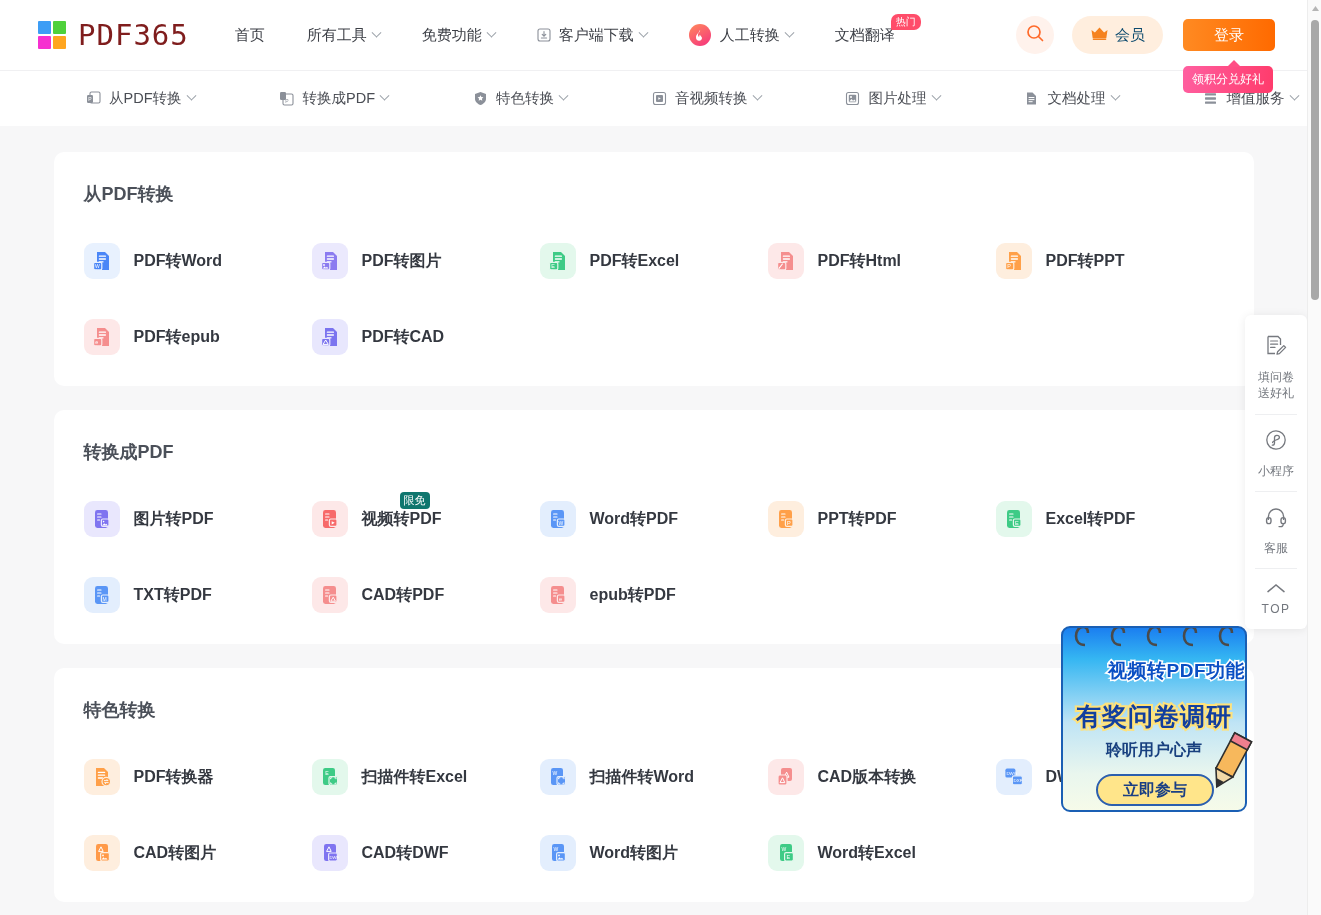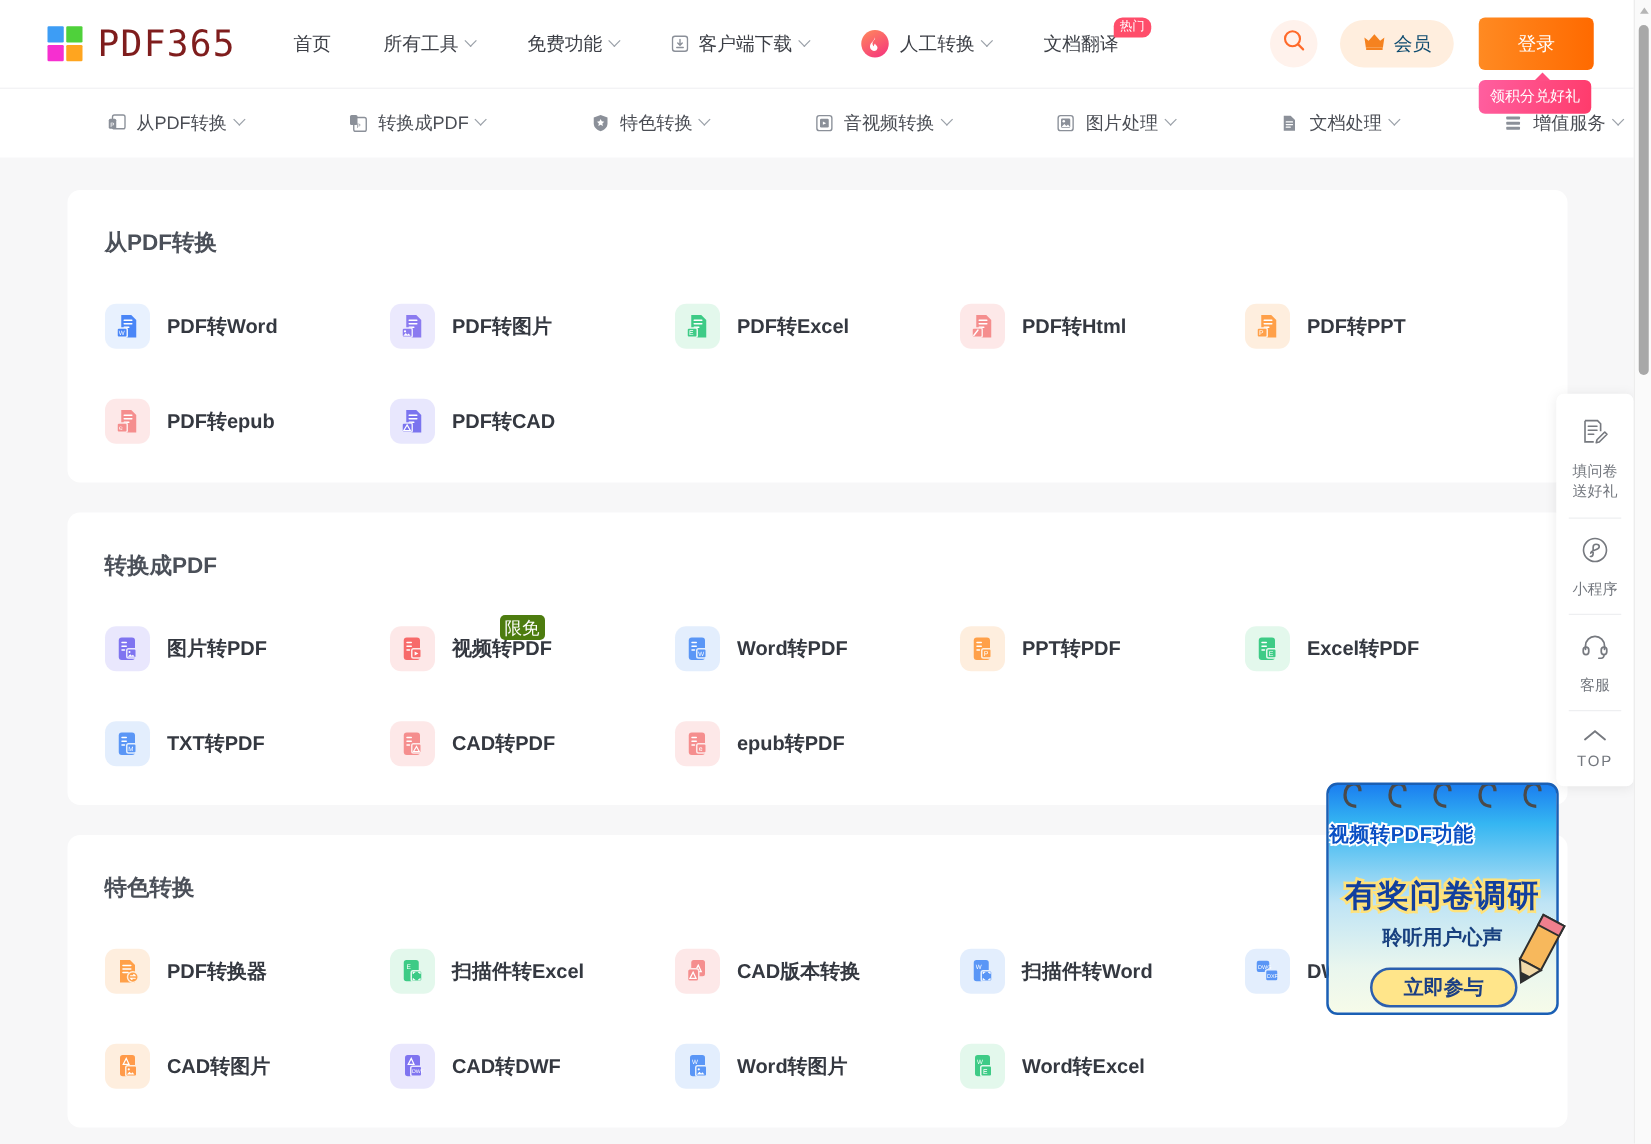--- a/index.html
+++ b/index.html
@@ -78,21 +78,21 @@
   }
   .vip-btn {
     margin-left: 18px;
     height: 38px; padding: 0 18px; border-radius: 19px;
     background: #ffeede; color: #0c4a6e;
     display: flex; align-items: center; gap: 6px;
     font-size: 15px; cursor: pointer;
   }
   .login-btn {
     margin-left: 20px;
-    width: 92px; height: 42px; border-radius: 5px;
+    width: 92px; height: 32px; border-radius: 5px;
     background: linear-gradient(90deg,#ff8a22,#ff6a00);
     color: #fff; font-size: 15px;
     display: flex; align-items: center; justify-content: center;
     cursor: pointer; border: none;
   }
   .tip-bubble {
     position: absolute; top: 50px; right: 2px;
     background: linear-gradient(100deg,#ff5fa0,#ff3b6b);
     color: #fff; font-size: 12px;
     padding: 5px 9px; border-radius: 5px;
@@ -158,22 +158,22 @@
     display: flex; align-items: center; justify-content: center;
     flex: 0 0 36px;
   }
   .tool .lbl {
     margin-left: 14px; font-size: 16px;
     font-weight: bold; color: #343840;
     white-space: nowrap;
   }
   .badge-free {
     position: absolute; left: 88px; top: -4px;
-    background: #4d7c0f; color: #fff;
-    font-size: 14px; line-height: 1;
+    background: #0f766e; color: #fff;
+    font-size: 11px; line-height: 1;
     padding: 3px 4px; border-radius: 4px;
   }
 
   
   .rail {
     position: absolute; right: 14px; top: 315px;
     width: 62px;
     background: #fff; border-radius: 6px;
     box-shadow: 0 1px 10px rgba(0,0,0,.08);
     z-index: 40;
@@ -196,22 +196,22 @@
   .promo-card {
     position: absolute; left: 6px; top: 14px;
     width: 186px; height: 186px;
     border-radius: 9px;
     background: linear-gradient(180deg,#1b7ff0 0%,#35b6f2 17%,#bfe4f5 52%,#e9f6ee 80%,#f6fbe9 100%);
     border: 2px solid #1a5fb4;
     overflow: hidden;
   }
   .spiral-row { position: absolute; left: 0; top: -9px; width: 186px; height: 30px; }
   .promo-t1 {
-    position: absolute; top: 30px; width: 100%; text-align: left;
-    font-size: 16px; font-weight: bold; color: #0a4fc4;
+    position: absolute; top: 30px; width: 100%; text-align: right;
+    font-size: 19px; font-weight: bold; color: #0a4fc4;
     -webkit-text-stroke: 3px #ffffff; paint-order: stroke fill;
     letter-spacing: .5px;
   }
   .promo-t2 {
     position: absolute; top: 72px; width: 100%; text-align: center;
     font-size: 25px; font-weight: bold; color: #123f9e;
     -webkit-text-stroke: 4px #ffe27a; paint-order: stroke fill;
     letter-spacing: 1px;
   }
   .promo-t3 {
@@ -619,40 +619,40 @@
           <svg width="22" height="22" viewBox="0 0 22 22">
               <rect x="4" y="2" width="12" height="17" rx="2.2" fill="#3ecb86"></rect>
               <text x="6.2" y="9" font-size="5.2" fill="#fff" font-family="sans-serif">E</text>
               <rect x="10" y="10.6" width="8.6" height="8.4" rx="1.4" fill="#3ecb86" stroke="#e3f8ec" stroke-width="1.2"></rect>
               <path d="M11.6 12.8v-1h1.2M17 12.8v-1h-1.2M11.6 16.8v1h1.2M17 16.8v1h-1.2" stroke="#fff" stroke-width=".9" fill="none" stroke-linecap="round"></path>
             </svg>
         </div>
         <div class="lbl">扫描件转Excel</div>
       </div>
       <div class="tool">
+        <div class="ic" style="background:#e3eefd">
+          <svg width="22" height="22" viewBox="0 0 22 22">
+              <rect x="4" y="2" width="12" height="17" rx="2.2" fill="#5a96f6"></rect>
+              <text x="5.6" y="9" font-size="5" fill="#fff" font-family="sans-serif">W</text>
+              <rect x="10" y="10.6" width="8.6" height="8.4" rx="1.4" fill="#5a96f6" stroke="#e3eefd" stroke-width="1.2"></rect>
+              <path d="M11.6 12.8v-1h1.2M17 12.8v-1h-1.2M11.6 16.8v1h1.2M17 16.8v1h-1.2" stroke="#fff" stroke-width=".9" fill="none" stroke-linecap="round"></path>
+            </svg>
+        </div>
+        <div class="lbl">扫描件转Word</div>
+      </div>
+      <div class="tool">
         <div class="ic" style="background:#fde8e8">
           <svg width="22" height="22" viewBox="0 0 22 22">
               <rect x="6" y="2" width="11" height="13" rx="2" fill="#f58e8e"></rect>
               <path d="M9 11.2l2.6-5 2.4 5z" fill="none" stroke="#fff" stroke-width="1"></path>
               <rect x="3" y="9" width="9" height="10" rx="1.8" fill="#f58e8e" stroke="#fde8e8" stroke-width="1.2"></rect>
               <path d="M5 16.6l2.5-4.8 2.3 4.8z" fill="none" stroke="#fff" stroke-width="1"></path>
             </svg>
         </div>
         <div class="lbl">CAD版本转换</div>
-      </div>
-      <div class="tool">
-        <div class="ic" style="background:#e3eefd">
-          <svg width="22" height="22" viewBox="0 0 22 22">
-              <rect x="4" y="2" width="12" height="17" rx="2.2" fill="#5a96f6"></rect>
-              <text x="5.6" y="9" font-size="5" fill="#fff" font-family="sans-serif">W</text>
-              <rect x="10" y="10.6" width="8.6" height="8.4" rx="1.4" fill="#5a96f6" stroke="#e3eefd" stroke-width="1.2"></rect>
-              <path d="M11.6 12.8v-1h1.2M17 12.8v-1h-1.2M11.6 16.8v1h1.2M17 16.8v1h-1.2" stroke="#fff" stroke-width=".9" fill="none" stroke-linecap="round"></path>
-            </svg>
-        </div>
-        <div class="lbl">扫描件转Word</div>
       </div>
       <div class="tool">
         <div class="ic" style="background:#e3eefd">
           <svg width="22" height="22" viewBox="0 0 22 22">
               <rect x="2.4" y="2.6" width="10" height="9" rx="1.6" fill="#5a96f6"></rect>
               <text x="3.4" y="9" font-size="4.4" fill="#fff" font-family="sans-serif">DWG</text>
               <rect x="9.4" y="9.8" width="10" height="9" rx="1.6" fill="#5a96f6" stroke="#e3eefd" stroke-width="1.2"></rect>
               <text x="10.6" y="16.4" font-size="4.4" fill="#fff" font-family="sans-serif">DXF</text>
             </svg>
         </div>

